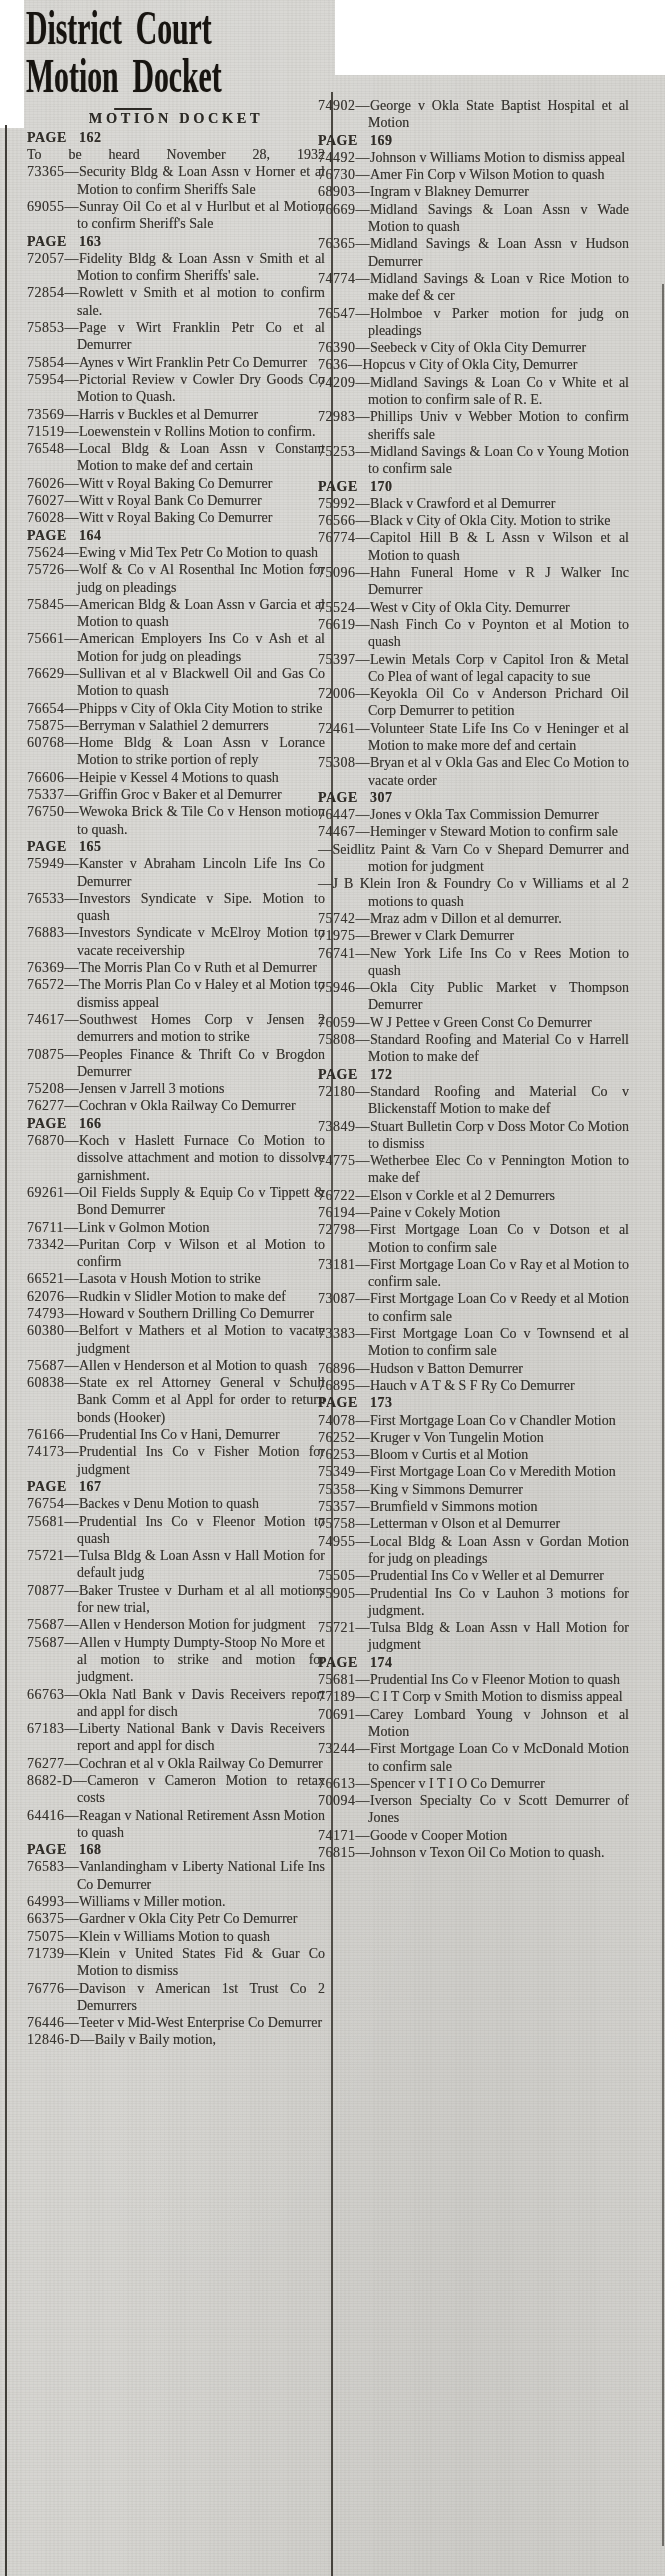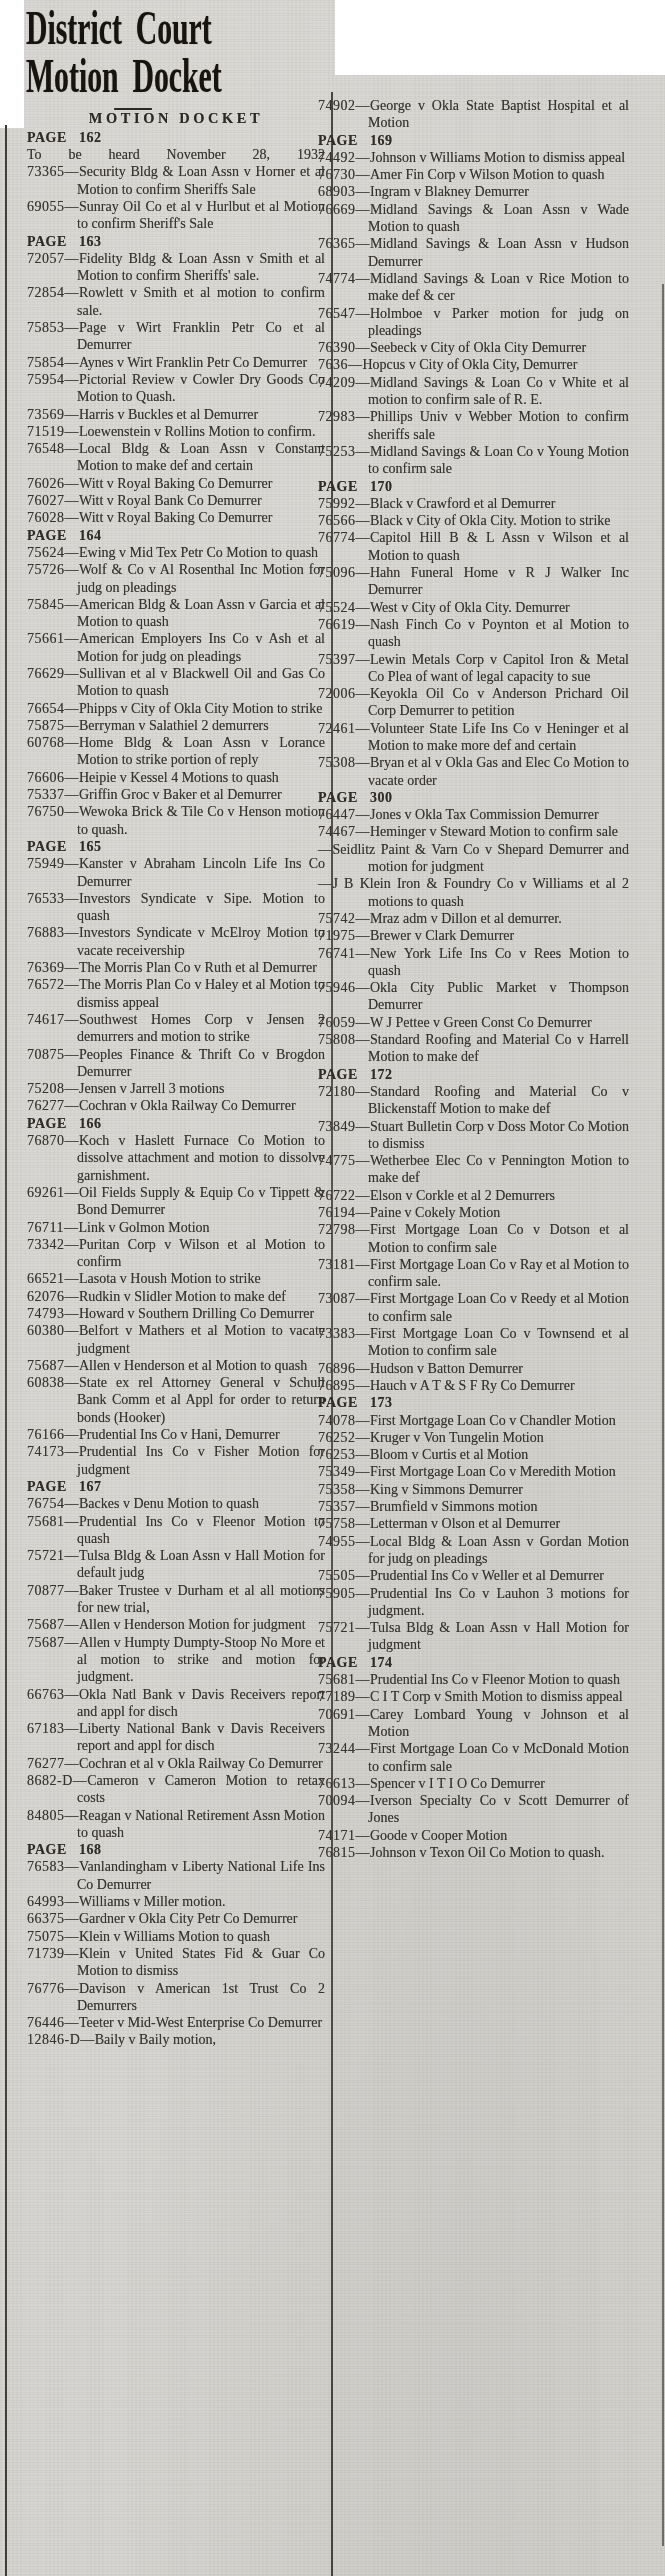--- a/index.html
+++ b/index.html
@@ -222,21 +222,21 @@
       <div class="line k-entry"><span class="num">75687—</span><span class="txt">Allen v Humpty Dumpty-Stoop No More et al motion to strike and motion for judgment.</span></div>
 
       <div class="line k-entry"><span class="num">66763—</span><span class="txt">Okla Natl Bank v Davis Receivers report and appl for disch</span></div>
 
       <div class="line k-entry"><span class="num">67183—</span><span class="txt">Liberty National Bank v Davis Receivers report and appl for disch</span></div>
 
       <div class="line k-entry"><span class="num">76277—</span><span class="txt">Cochran et al v Okla Railway Co Demurrer</span></div>
 
       <div class="line k-entry"><span class="num">8682-D—</span><span class="txt">Cameron v Cameron Motion to retax costs</span></div>
 
-      <div class="line k-entry"><span class="num">84805—</span><span class="txt">Reagan v National Retirement Assn Motion to quash</span></div>
+      <div class="line k-entry"><span class="num">64416—</span><span class="txt">Reagan v National Retirement Assn Motion to quash</span></div>
 
       <div class="line k-page"><span class="num"></span><span class="txt">PAGE 168</span></div>
 
       <div class="line k-entry"><span class="num">76583—</span><span class="txt">Vanlandingham v Liberty National Life Ins Co Demurrer</span></div>
 
       <div class="line k-entry"><span class="num">64993—</span><span class="txt">Williams v Miller motion.</span></div>
 
       <div class="line k-entry"><span class="num">66375—</span><span class="txt">Gardner v Okla City Petr Co Demurrer</span></div>
 
       <div class="line k-entry"><span class="num">75075—</span><span class="txt">Klein v Williams Motion to quash</span></div>
@@ -296,21 +296,21 @@
       <div class="line k-entry"><span class="num">76619—</span><span class="txt">Nash Finch Co v Poynton et al Motion to quash</span></div>
 
       <div class="line k-entry"><span class="num">75397—</span><span class="txt">Lewin Metals Corp v Capitol Iron &amp; Metal Co Plea of want of legal capacity to sue</span></div>
 
       <div class="line k-entry"><span class="num">72006—</span><span class="txt">Keyokla Oil Co v Anderson Prichard Oil Corp Demurrer to petition</span></div>
 
       <div class="line k-entry"><span class="num">72461—</span><span class="txt">Volunteer State Life Ins Co v Heninger et al Motion to make more def and certain</span></div>
 
       <div class="line k-entry"><span class="num">75308—</span><span class="txt">Bryan et al v Okla Gas and Elec Co Motion to vacate order</span></div>
 
-      <div class="line k-page"><span class="num"></span><span class="txt">PAGE 300</span></div>
+      <div class="line k-page"><span class="num"></span><span class="txt">PAGE 307</span></div>
 
       <div class="line k-entry"><span class="num">76447—</span><span class="txt">Jones v Okla Tax Commission Demurrer</span></div>
 
       <div class="line k-entry"><span class="num">74467—</span><span class="txt">Heminger v Steward Motion to confirm sale</span></div>
 
       <div class="line k-entry"><span class="num">—</span><span class="txt">Seidlitz Paint &amp; Varn Co v Shepard Demurrer and motion for judgment</span></div>
 
       <div class="line k-entry"><span class="num">—</span><span class="txt">J B Klein Iron &amp; Foundry Co v Williams et al 2 motions to quash</span></div>
 
       <div class="line k-entry"><span class="num">75742—</span><span class="txt">Mraz adm v Dillon et al demurrer.</span></div>

